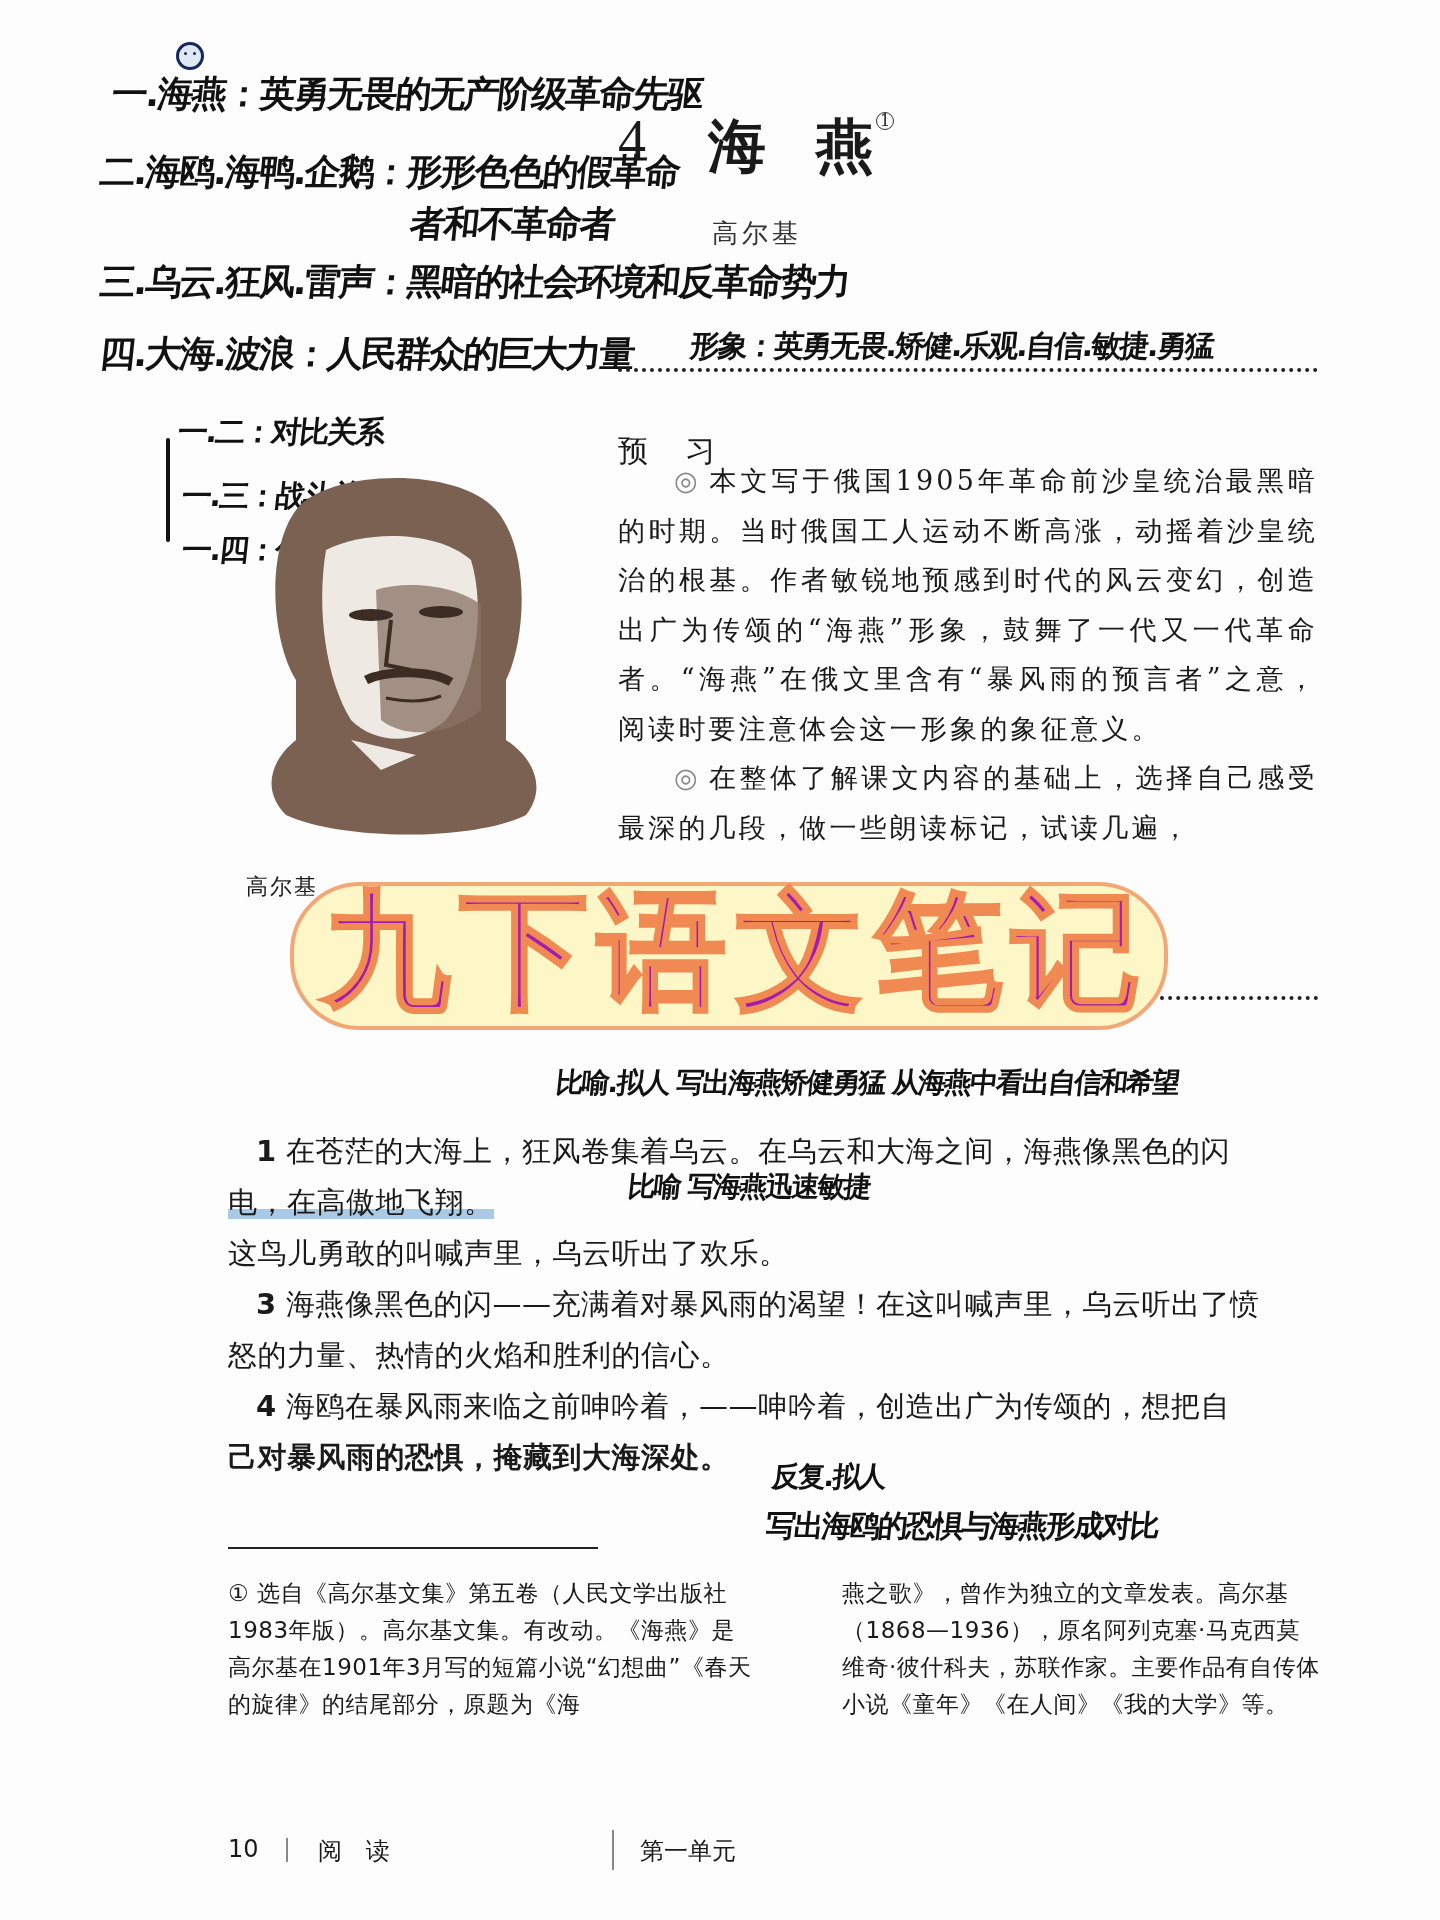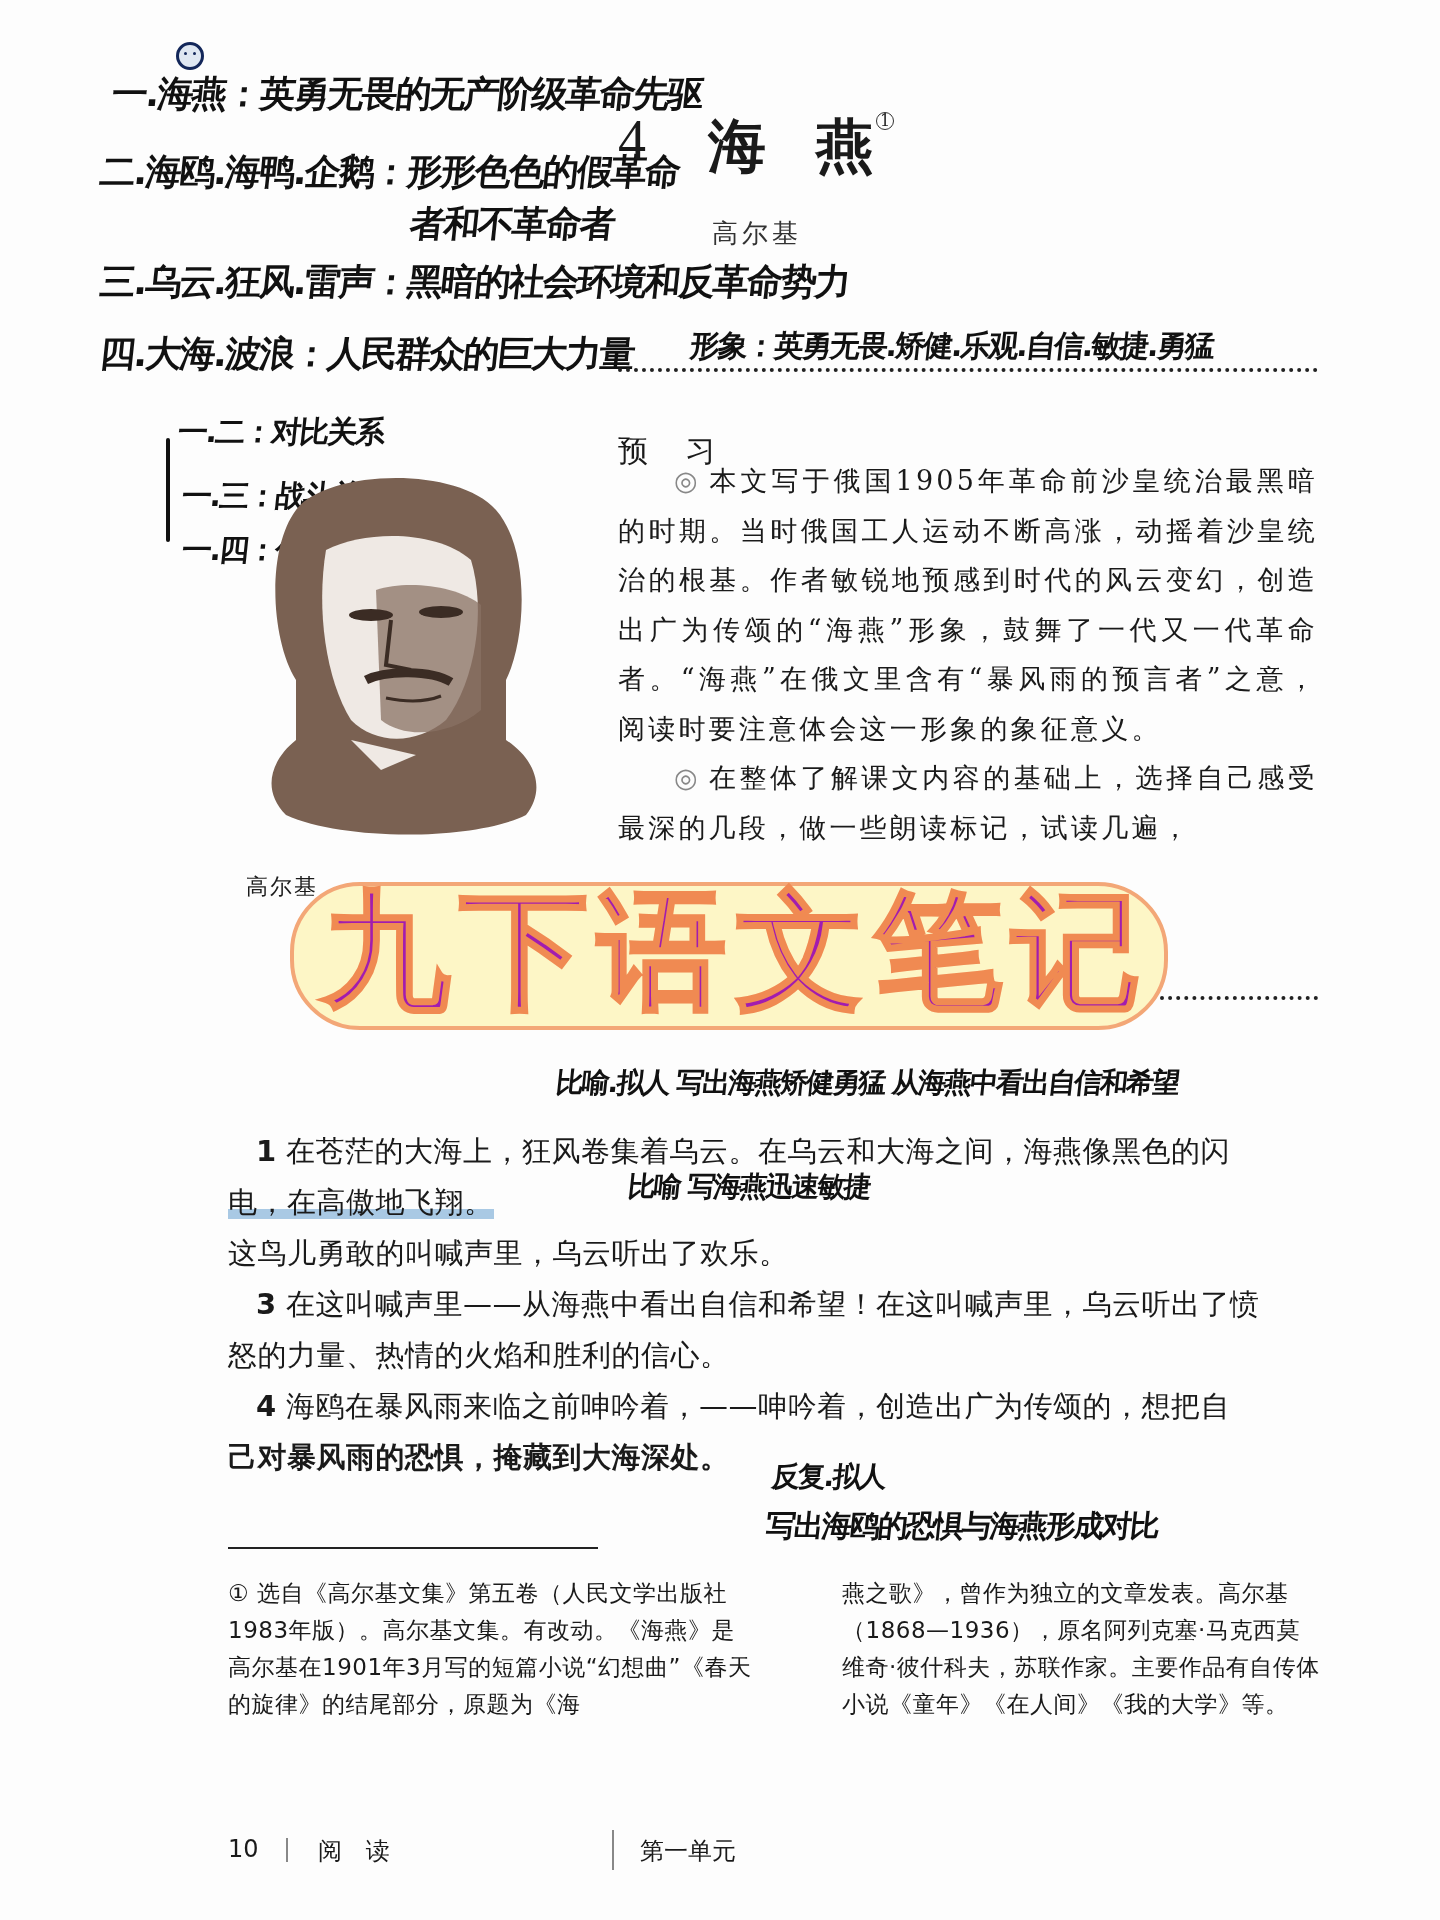--- a/index.html
+++ b/index.html
@@ -126,21 +126,21 @@
   <div class="banner-text">九下语文笔记</div>
 </div>
 
 <div class="abs hand" style="left:556px;top:1064px;font-size:28px;">比喻.拟人 写出海燕矫健勇猛 从海燕中看出自信和希望</div>
 <div class="abs hand" style="left:628px;top:1168px;font-size:28px;">比喻 写海燕迅速敏捷</div>
 
 <div class="abs article">
   <p style="margin-bottom:0;"><span class="num-mark">1</span><span>在苍茫的大海上，狂风卷集着乌云。在乌云和大海之间，海燕像黑色的闪</span></p>
   <p style="text-indent:0;"><span class="hl">电，在高傲地飞翔。</span></p>
   <p style="text-indent:0;"><span>这鸟儿勇敢的叫喊声里，乌云听出了欢乐。</span></p>
-  <p><span class="num-mark">3</span><span>在这叫喊声里——从海燕中看出自信和希望！在这叫喊声里，乌云听出了愤</span></p>
+  <p><span class="num-mark">3</span><span>海燕像黑色的闪——充满着对暴风雨的渴望！在这叫喊声里，乌云听出了愤</span></p>
   <p style="text-indent:0;"><span>怒的力量、热情的火焰和胜利的信心。</span></p>
   <p><span class="num-mark">4</span><span>海鸥在暴风雨来临之前呻吟着，——呻吟着，创造出广为传颂的，想把自</span></p>
   <p style="text-indent:0;font-weight:bold;"><span>己对暴风雨的恐惧，掩藏到大海深处。</span></p>
 </div>
 <div class="abs hand" style="left:772px;top:1458px;font-size:28px;">反复.拟人</div>
 <div class="abs hand" style="left:766px;top:1506px;font-size:30px;">写出海鸥的恐惧与海燕形成对比</div>
 
 <div class="abs fn-rule"></div>
 <div class="abs footnote fn-left">
   <span>①</span>

